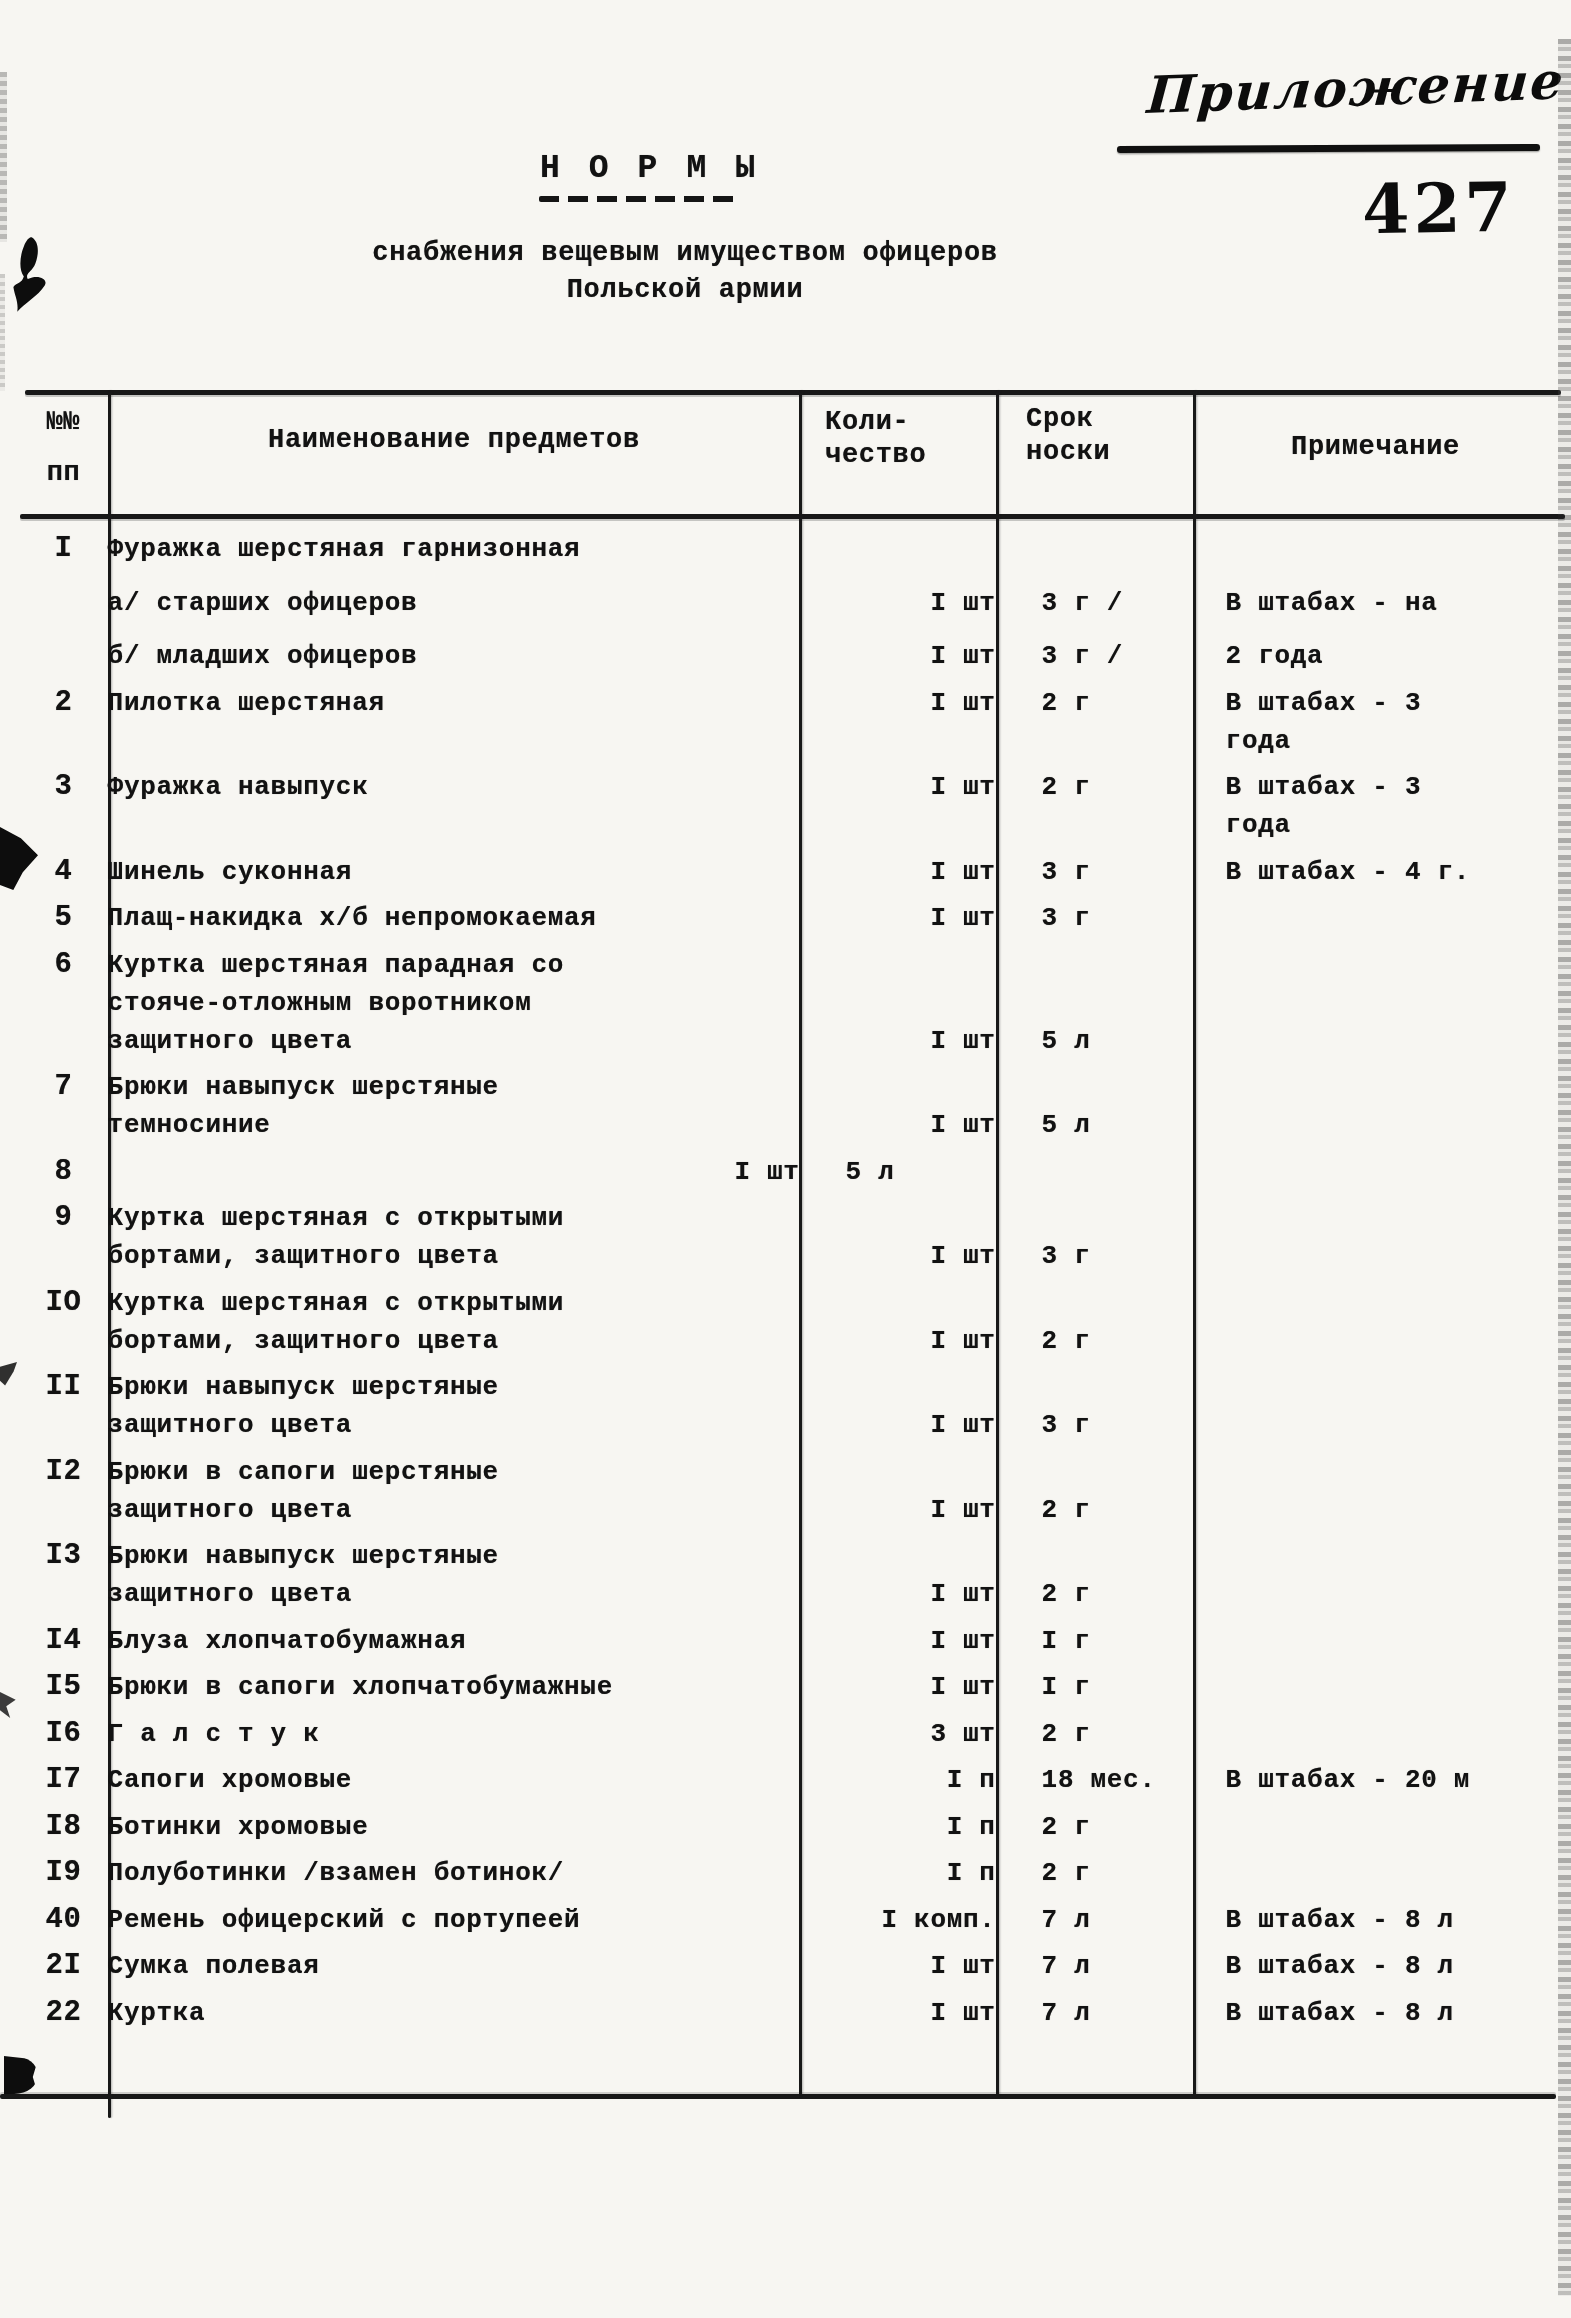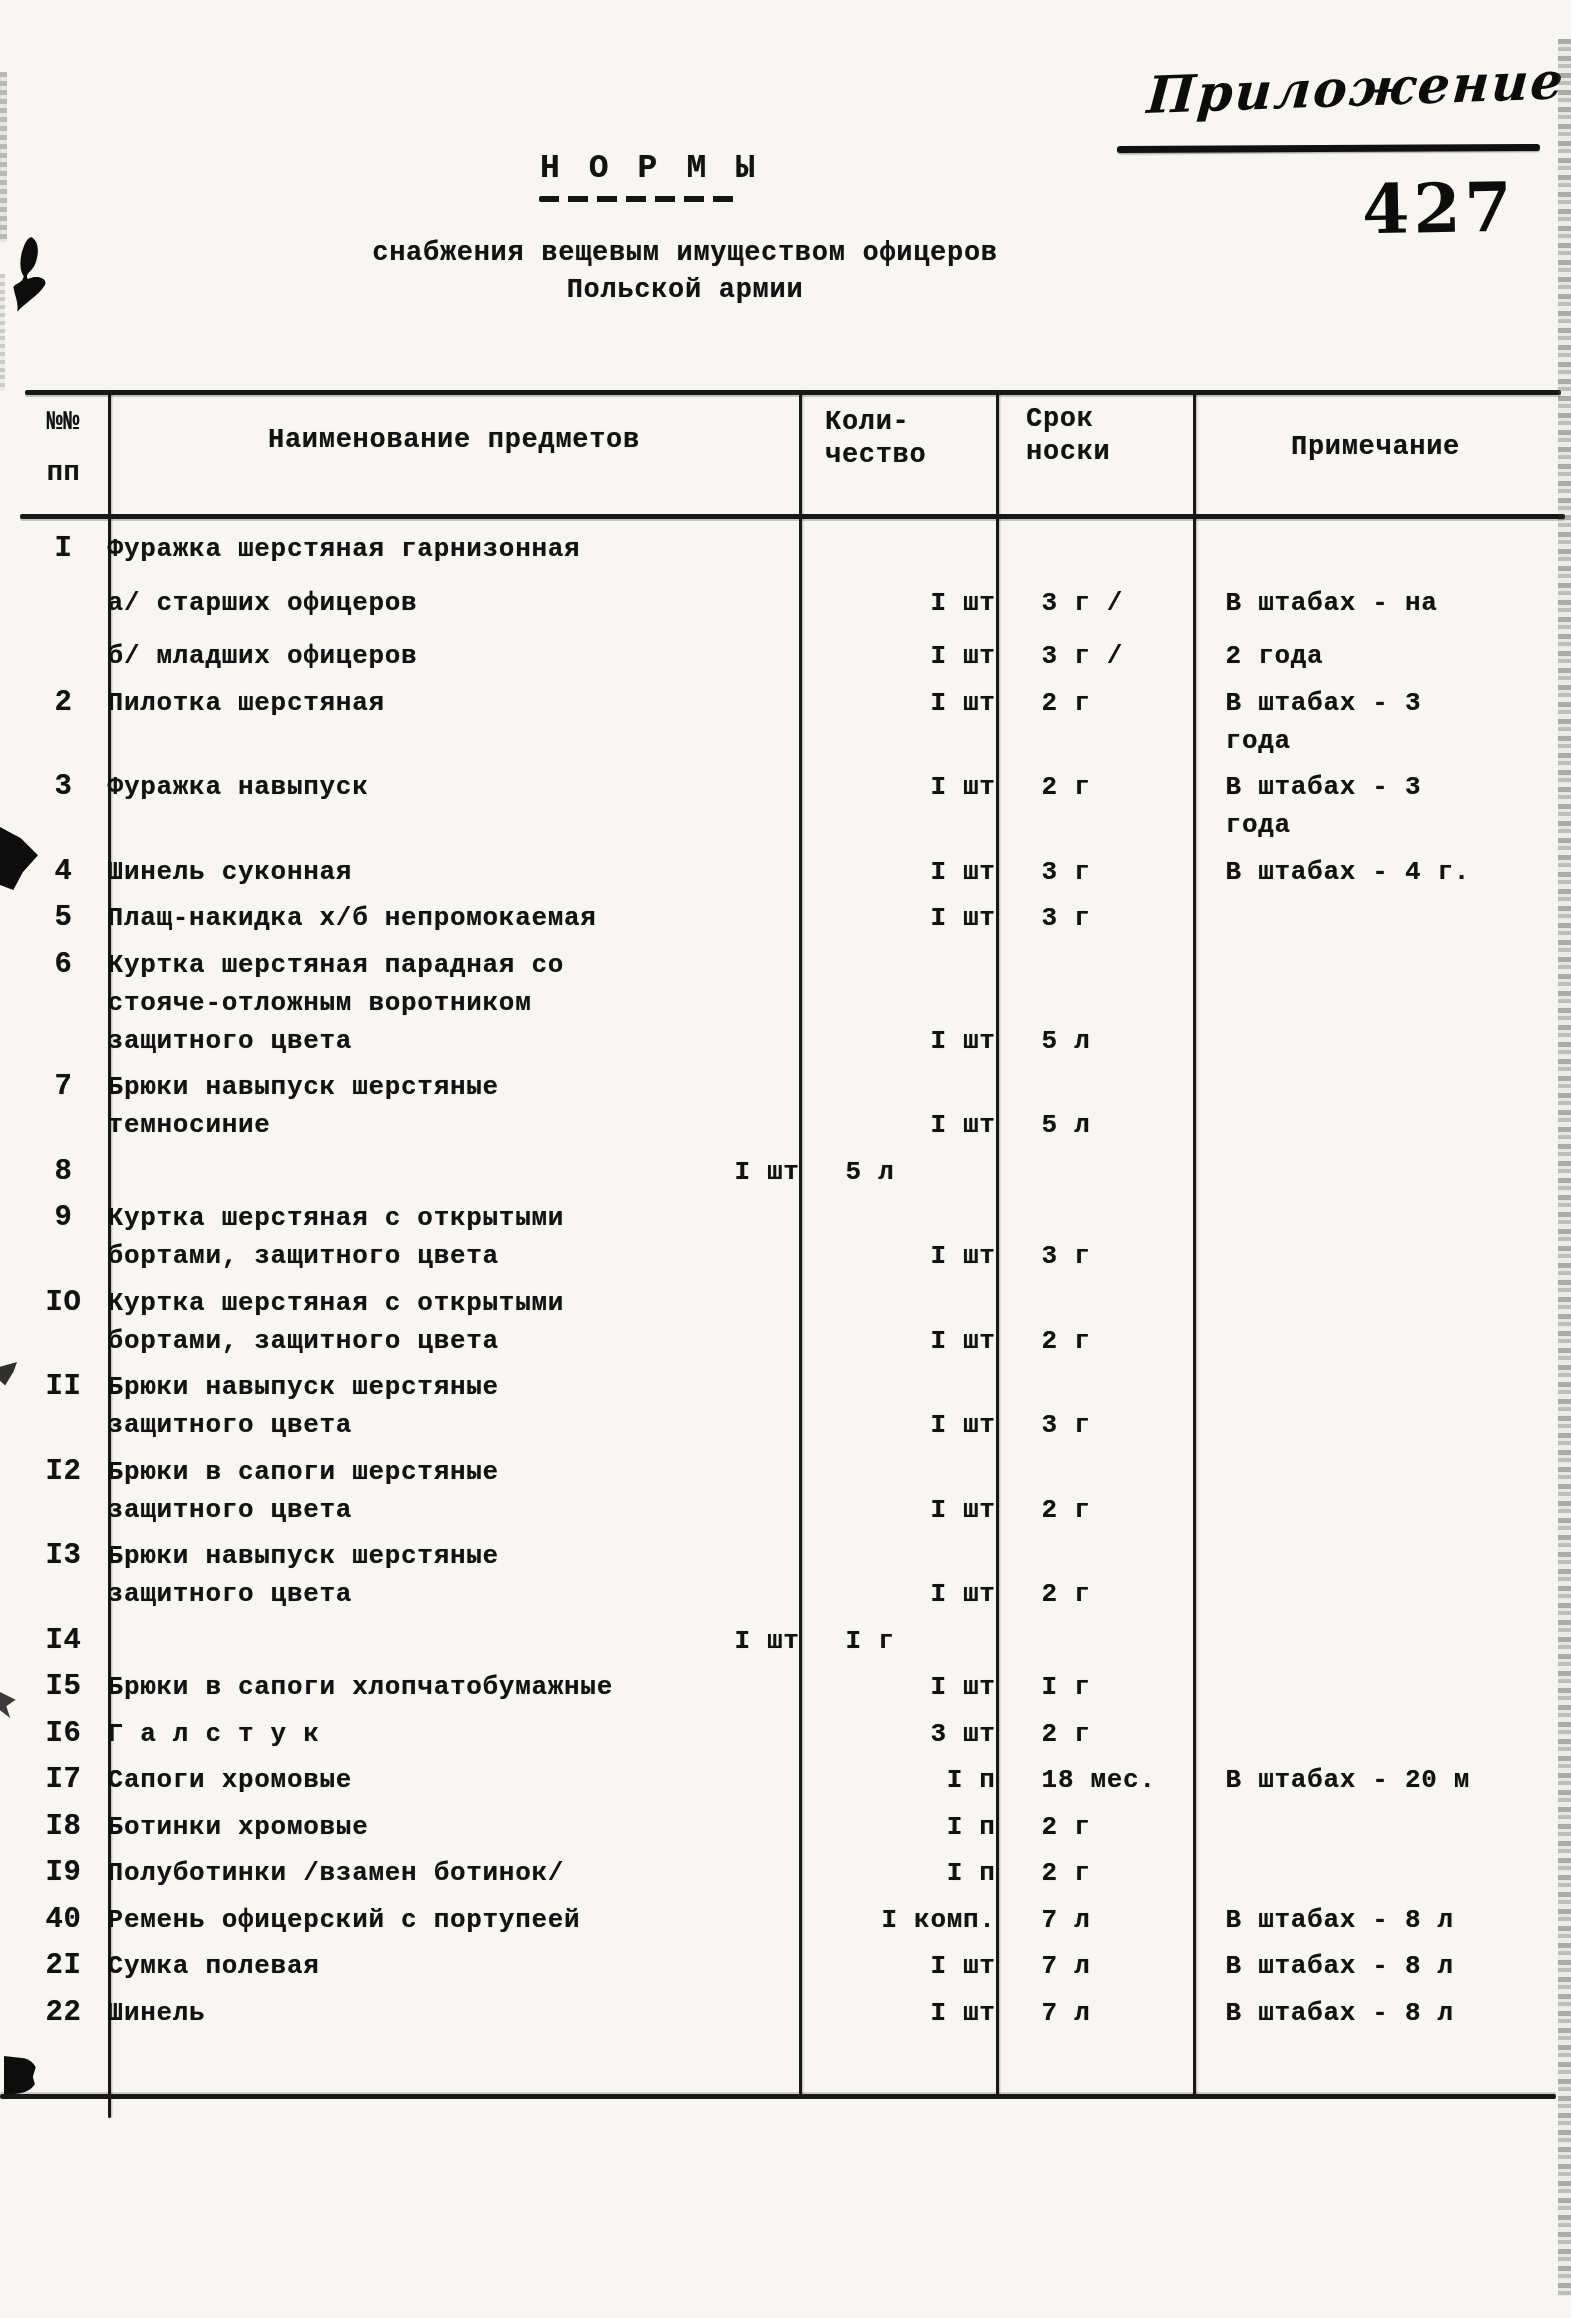--- a/index.html
+++ b/index.html
@@ -351,20 +351,23 @@
           <div class="line">I шт</div>
         </div>
         <div class="cell term">
           <div class="line"></div>
           <div class="line">2 г</div>
         </div>
         <div class="cell note"></div>
       </div>
       <div class="trow">
         <div class="cell num">I4</div>
+        <div class="cell name">
+          <div class="line">Блуза хлопчатобумажная</div>
+        </div>
         <div class="cell qty">
           <div class="line">I шт</div>
         </div>
         <div class="cell term">
           <div class="line">I г</div>
         </div>
         <div class="cell note"></div>
       </div>
       <div class="trow">
         <div class="cell num">I5</div>
@@ -459,21 +462,21 @@
         <div class="cell term">
           <div class="line">7 л</div>
         </div>
         <div class="cell note">
           <div class="line">В штабах - 8 л</div>
         </div>
       </div>
       <div class="trow">
         <div class="cell num">22</div>
         <div class="cell name">
-          <div class="line">Шинель</div>
+          <div class="line">Куртка</div>
         </div>
         <div class="cell qty">
           <div class="line">I шт</div>
         </div>
         <div class="cell term">
           <div class="line">7 л</div>
         </div>
         <div class="cell note">
           <div class="line">В штабах - 8 л</div>
         </div>

